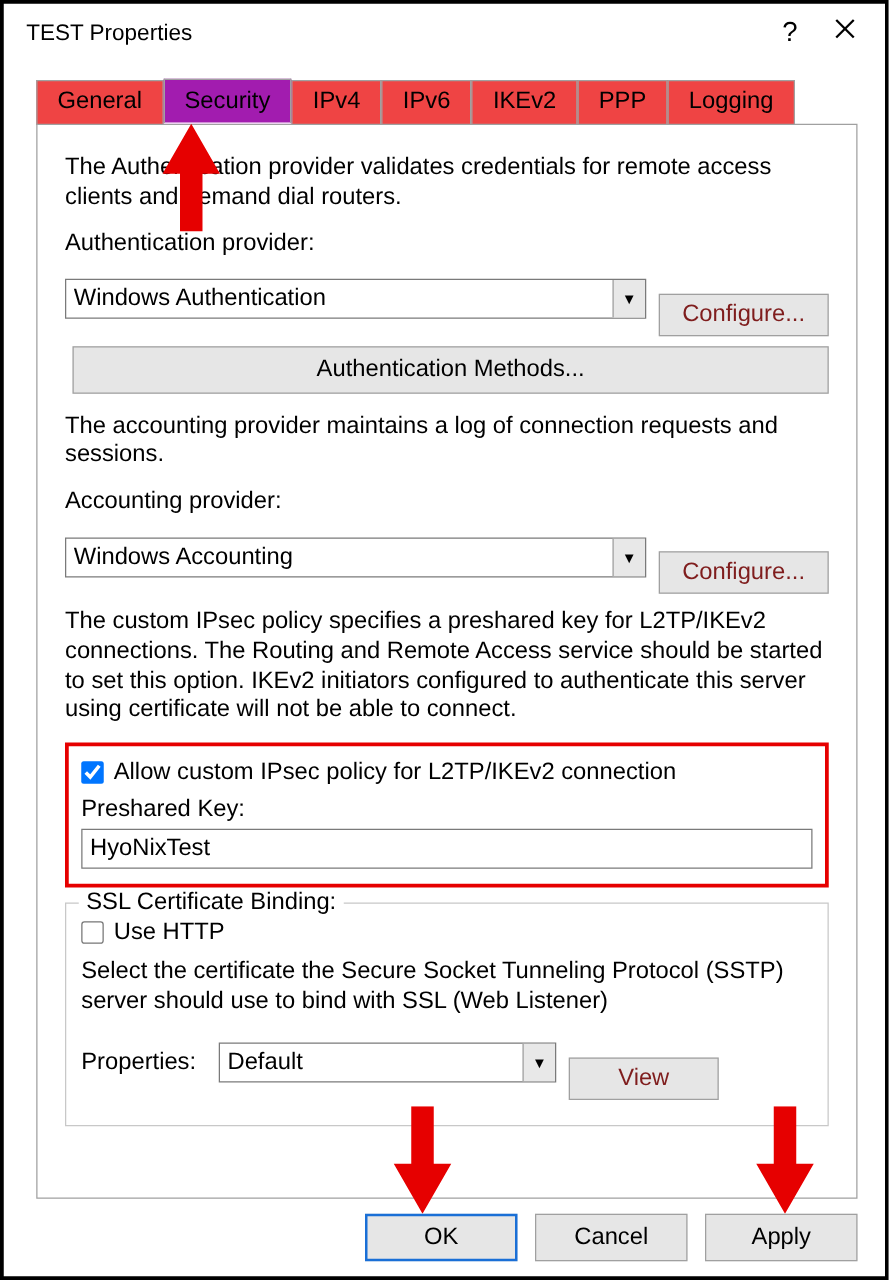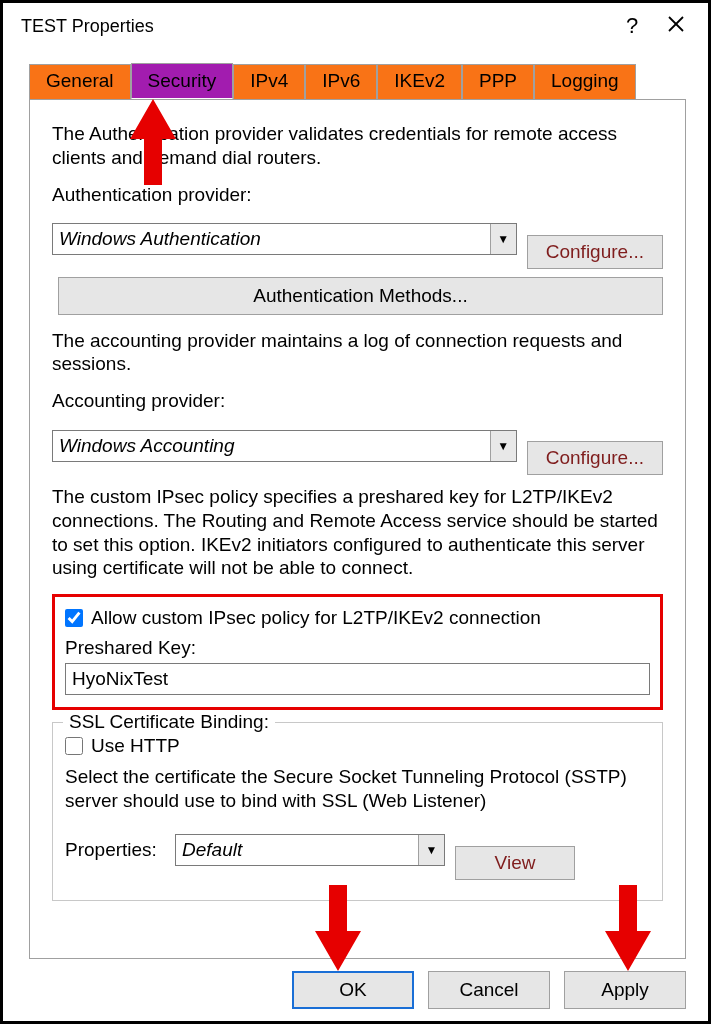--- a/index.html
+++ b/index.html
@@ -36,21 +36,21 @@
   
   .tabstrip {
     display: flex;
     margin: 14px 0 0 26px;
     position: relative;
     height: 36px;
   }
   .tab {
     border: 1px solid #a0a0a0;
     border-bottom: none;
-    background: #f97316;
+    background: #ef4444;
     padding: 5px 16px 4px 16px;
     margin-right: 0;
     font-size: 19px;
     cursor: default;
     position: relative;
     top: 1px;
   }
   .tab.active {
     background: #a21caf;
     border-bottom: 1px solid #fff;
@@ -75,21 +75,21 @@
   .row { display:flex; align-items:center; gap:10px; margin-bottom:6px;}
   .combo {
     flex: 1;
     height: 32px;
     border: 1px solid #7a7a7a;
     background: #fff;
     display:flex; align-items:center;
     padding: 0 0 0 6px;
     position: relative;
   }
-  .combo .val { flex:1; font-size:19px;font-style:italic; }
+  .combo .val { flex:1; font-size:19px; }
   .combo .arrow {
     width: 26px; height: 100%;
     background: #e8e8e8;
     border-left: 1px solid #a0a0a0;
     display:flex; align-items:center; justify-content:center;
     font-size: 12px;
   }
   .btn {
     height: 38px;
     min-width: 130px;

